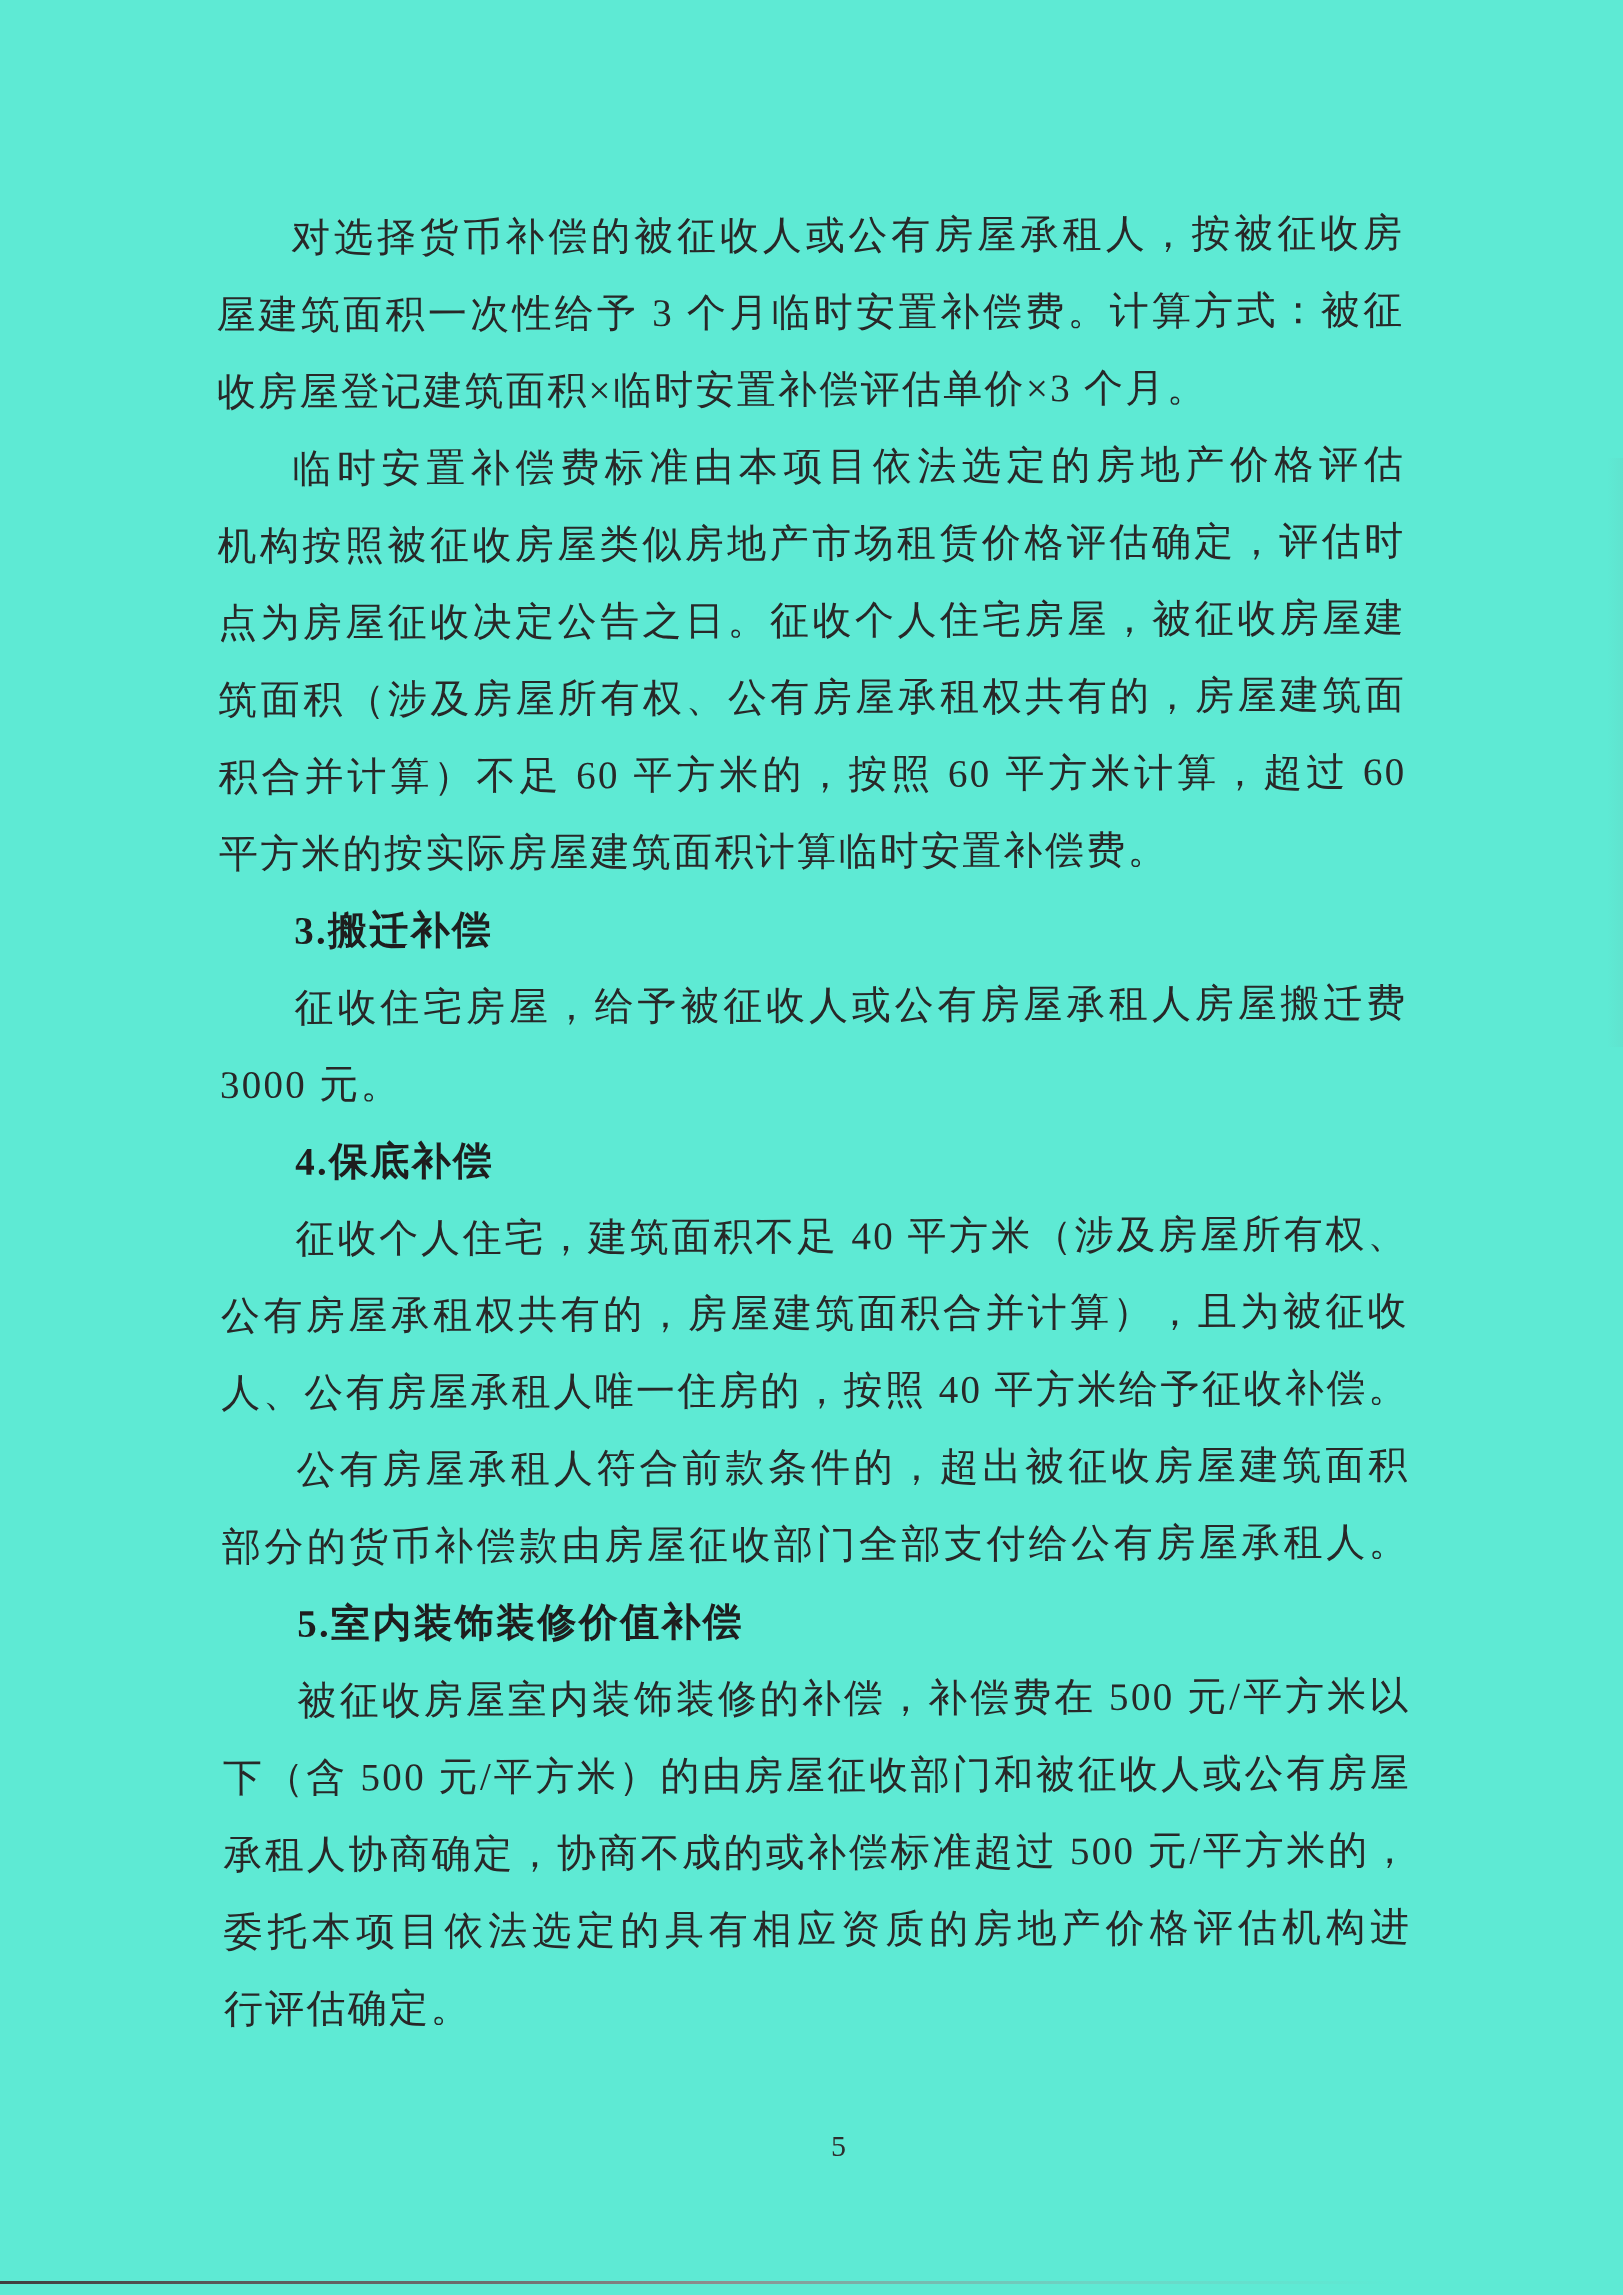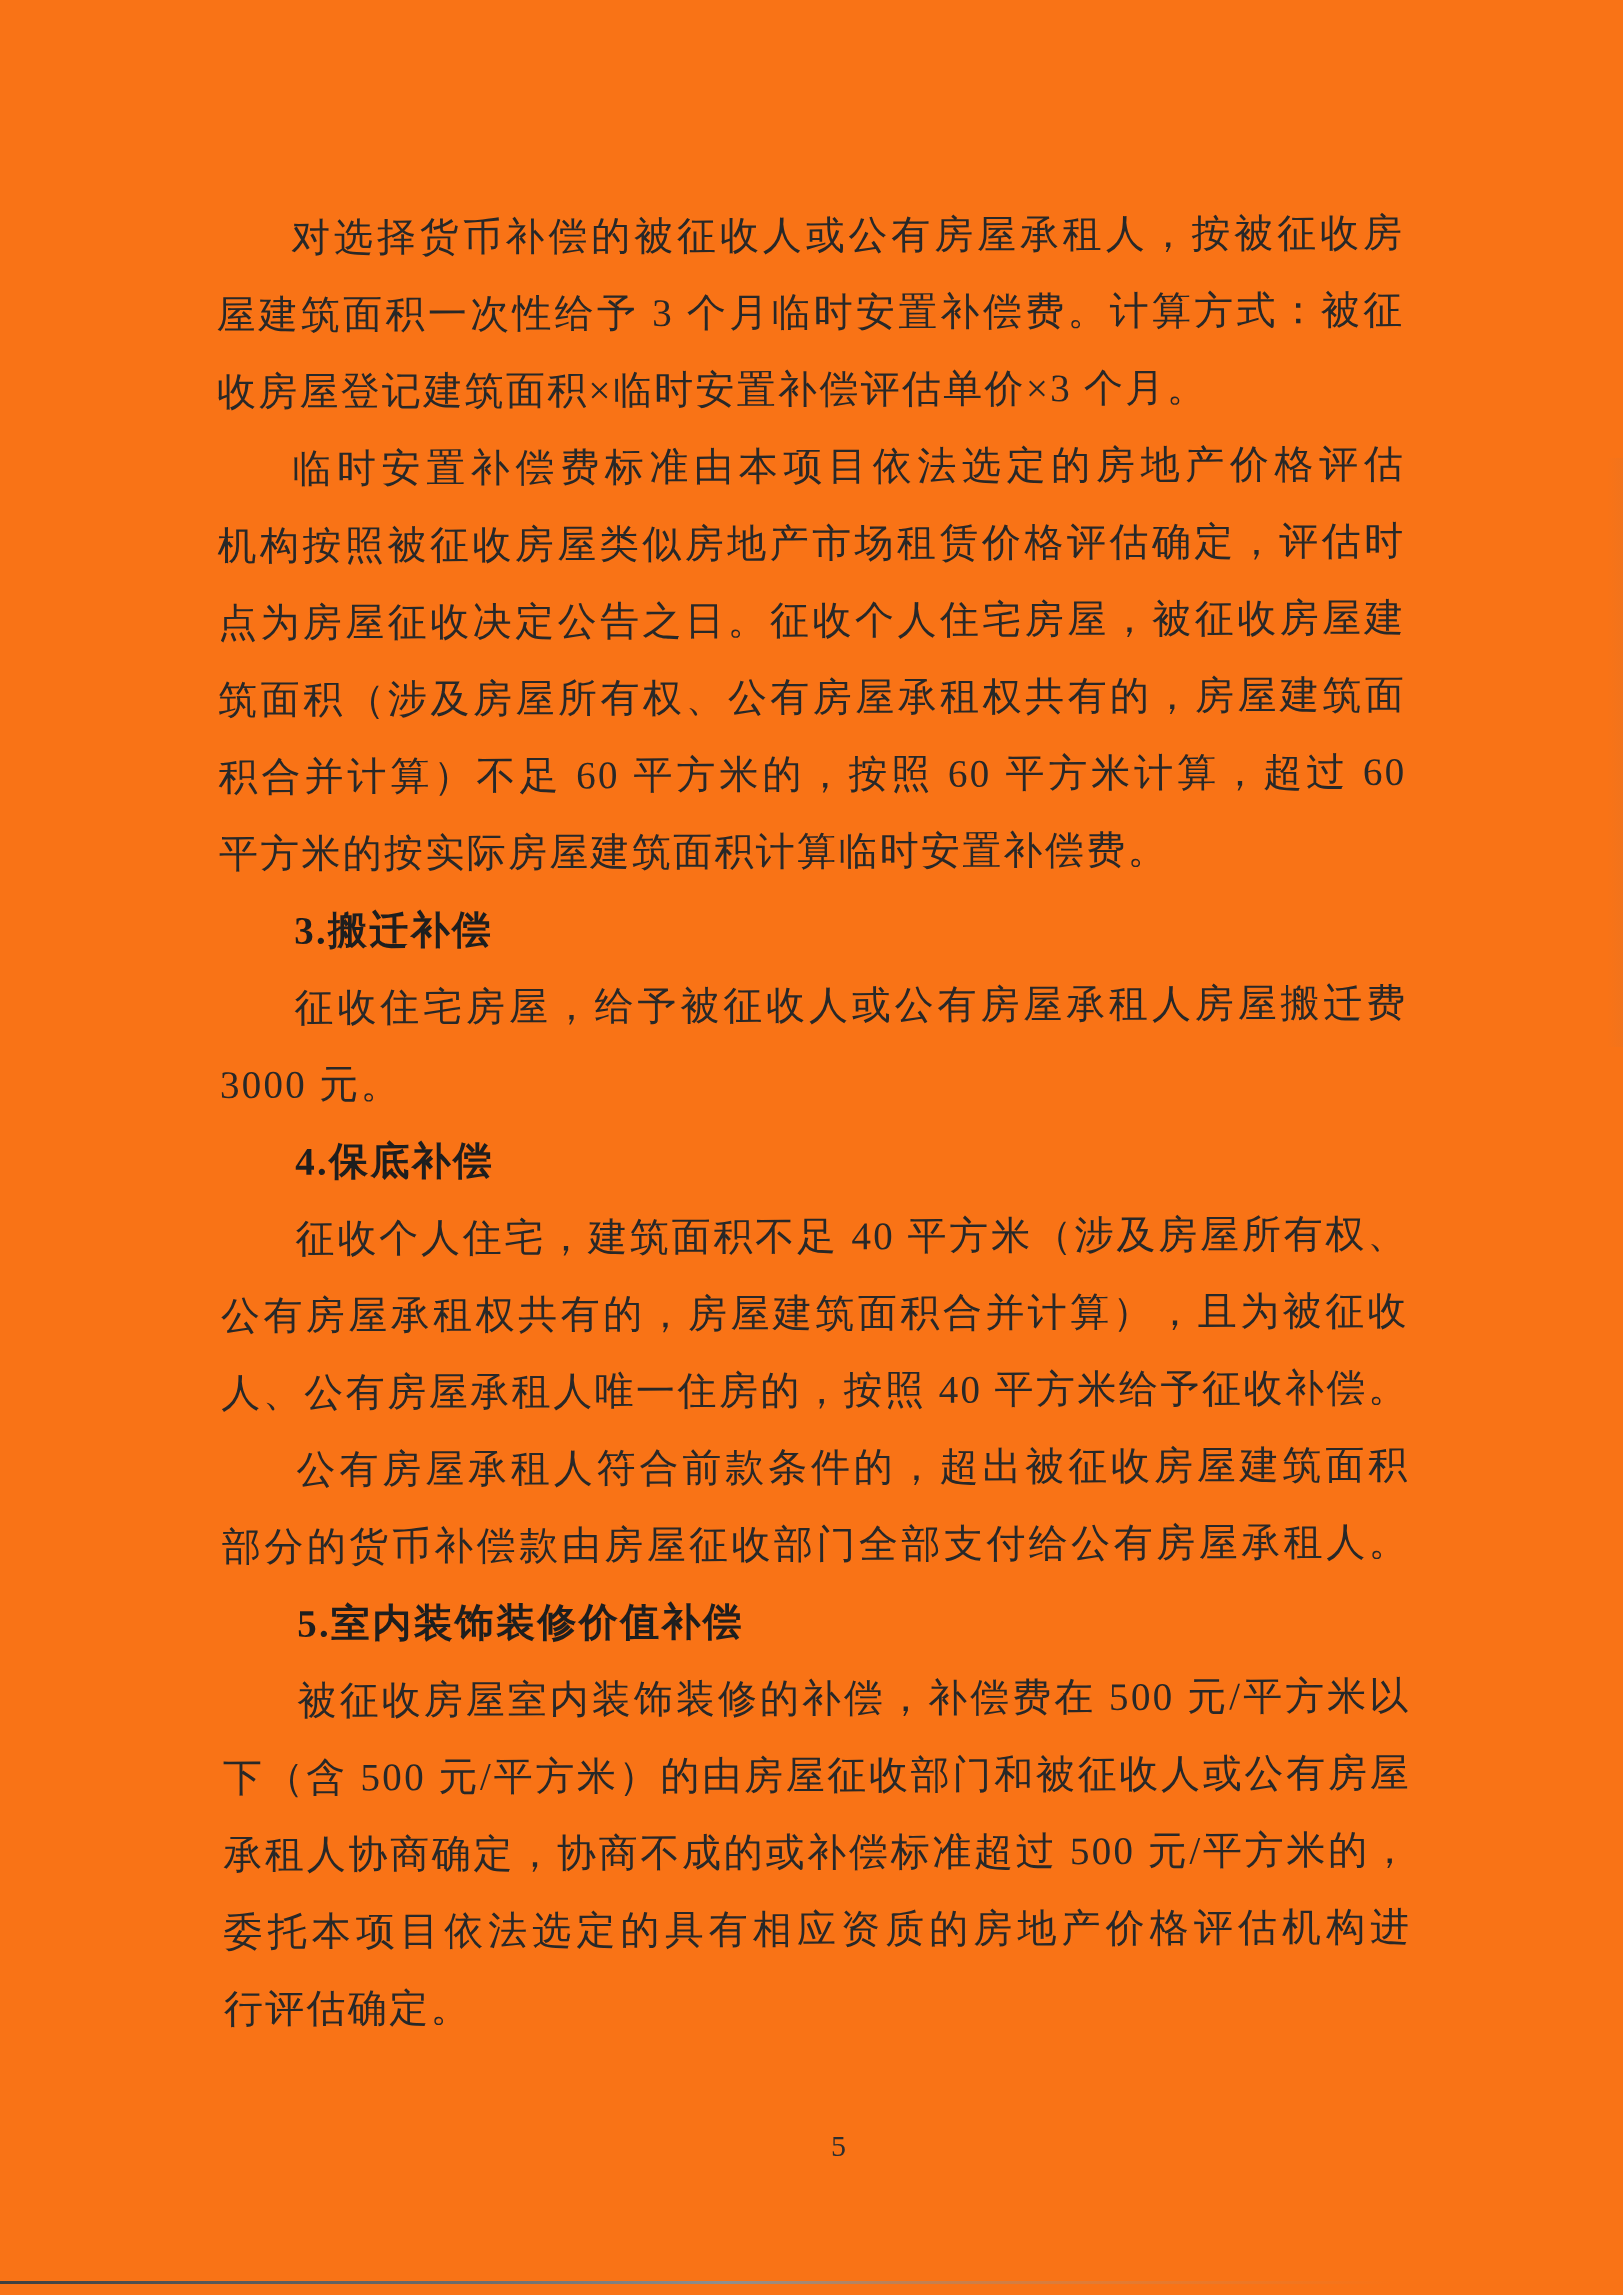--- a/index.html
+++ b/index.html
@@ -12,21 +12,21 @@
     height: 2295px;
     position: relative;
     overflow: hidden;
     font-family: "Liberation Serif", "DejaVu Serif", serif;
   }
   .page {
     position: absolute;
     left: 0; top: 0;
     width: 1623px;
     height: 2295px;
-    background: #f97316;
+    background: #5eead4;
   }
   .body-text {
     position: absolute;
     left: 216px;
     top: 199px;
     width: 1188px;
     transform: rotate(-0.25deg);
     transform-origin: left top;
   }
   .ln {

